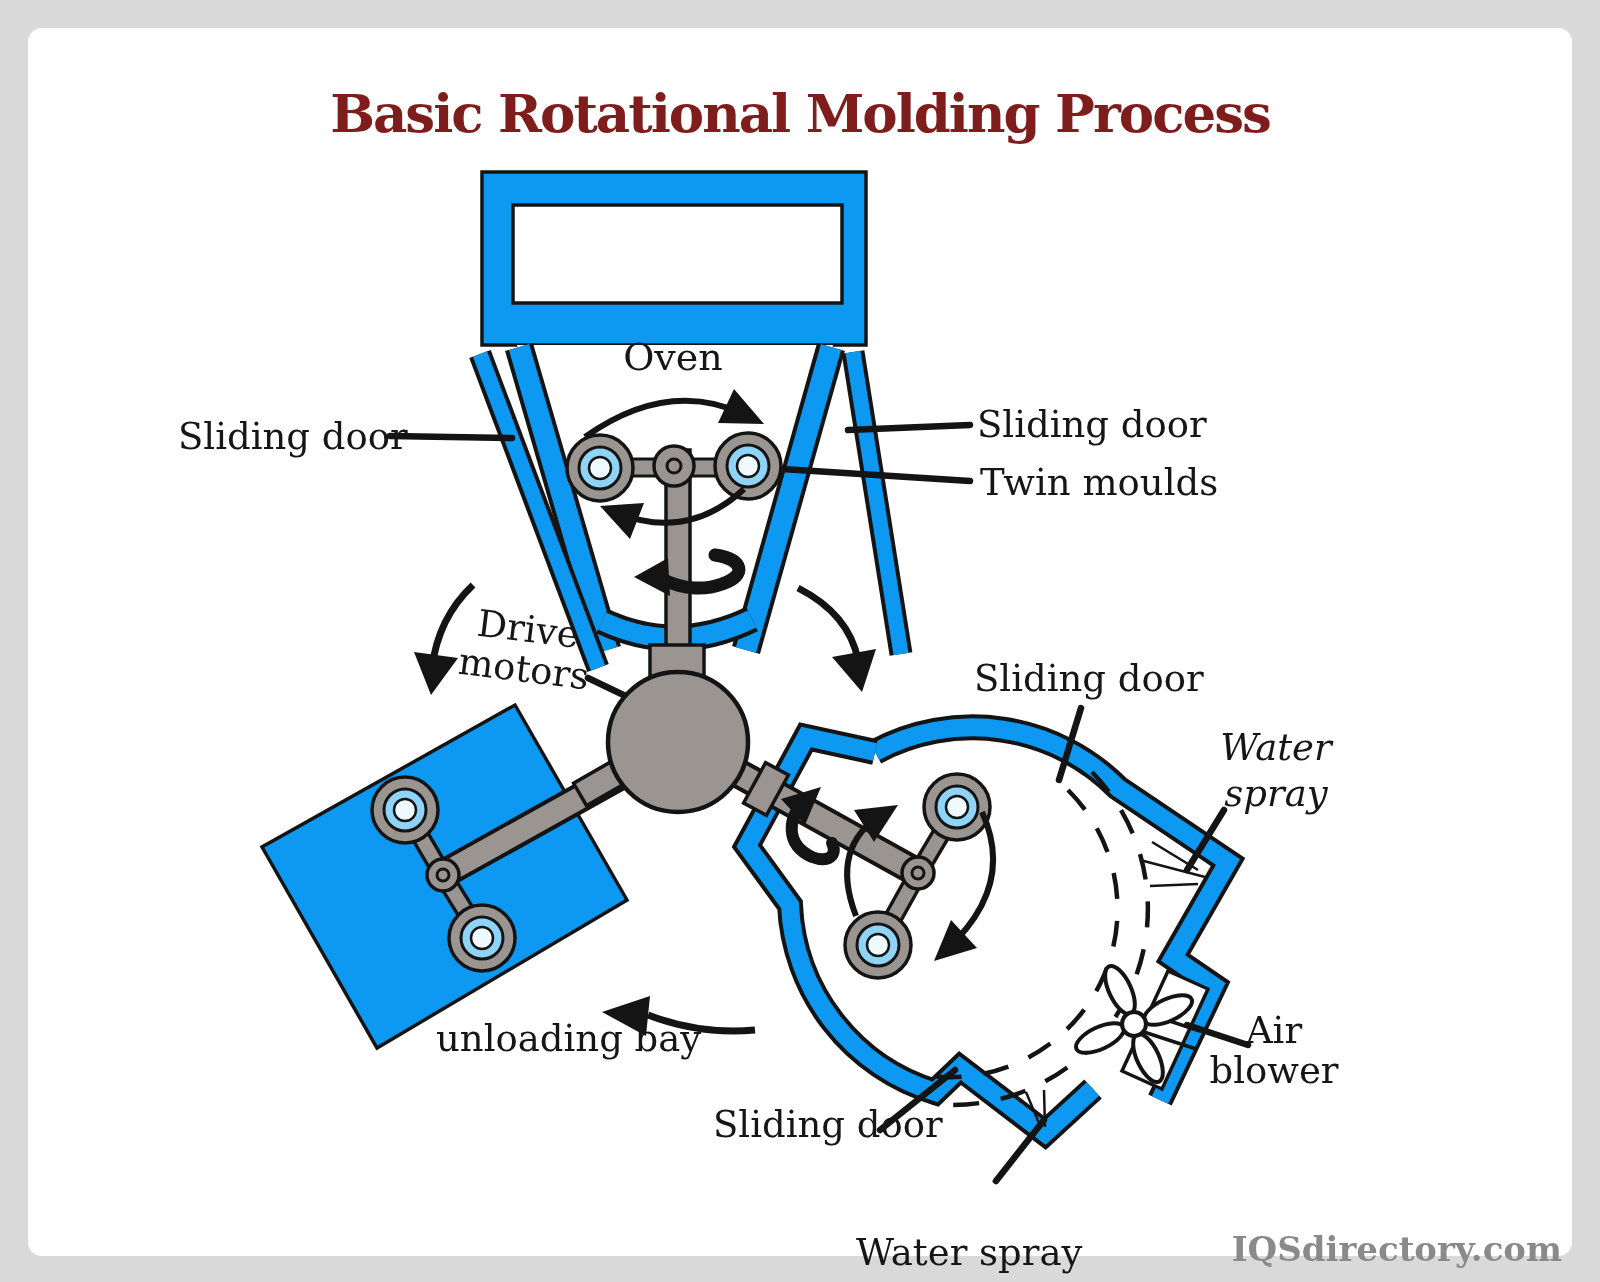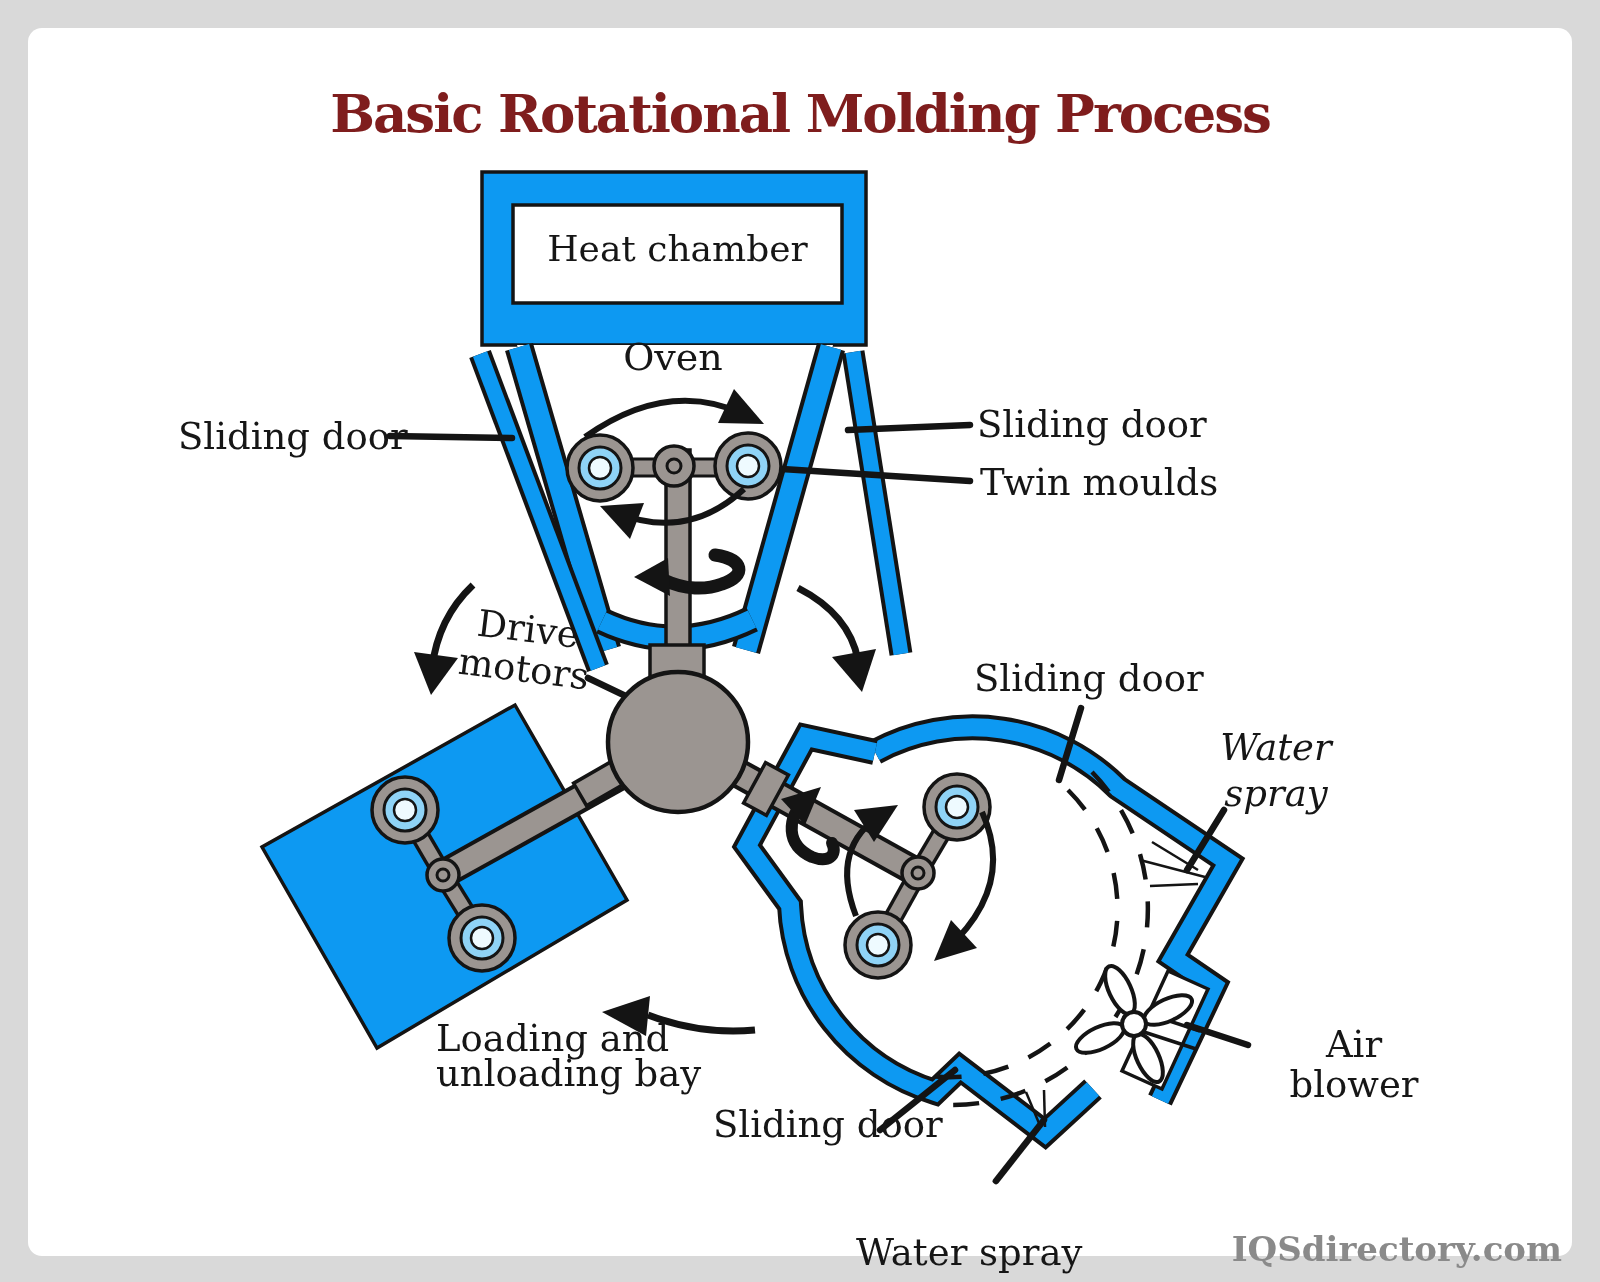--- a/index.html
+++ b/index.html
@@ -222,21 +222,20 @@
     </g>
     <g>
       <path d="M 755,1030 Q 700,1035 648,1015" fill="none" stroke="var(--line-black)" stroke-width="7"></path>
       <polygon points="602,1012 650,996 646,1036"></polygon>
     </g>
   </g>
 </svg>
 
 <div id="title">Basic Rotational Molding Process</div>
 
-<div class="lbl center" style="left:513px;top:230px;width:329px;font-size:36px;">Heat chamber</div>
 
 <div class="lbl center" style="left:598px;top:338px;width:150px;font-size:38px;">Oven</div>
 
 <div class="lbl right" style="left:178px;top:418px;width:210px;">Sliding door</div>
 
 <div class="lbl" style="left:977px;top:406px;">Sliding door</div>
 
 <div class="lbl" style="left:980px;top:464px;text-align:center;">Twin moulds</div>
 
 <div class="lbl" id="lbl-drive-motors" style="left:466px;top:602px;">
@@ -244,27 +243,26 @@
   <div class="l2">motors</div>
 </div>
 
 <div class="lbl" style="left:974px;top:660px;">Sliding door</div>
 
 <div class="lbl center" id="lbl-water-spray-right" style="left:1216px;top:725px;font-style:italic;">
   <div>Water</div>
   <div>spray</div>
 </div>
 
-<div class="lbl center" id="lbl-air-blower" style="left:1288px;top:1011px;margin-top:14px;">
+<div class="lbl center" id="lbl-air-blower" style="left:1208px;top:1011px;">
   <div>Air</div>
   <div>blower</div>
 </div>
 
 <div class="lbl" id="lbl-loading-bay" style="left:436px;top:1021px;">
-  <div>Loading and</div>
   <div>unloading bay</div>
 </div>
 
 <div class="lbl" style="left:713px;top:1106px;">Sliding door</div>
 
 <div class="lbl" style="left:856px;top:1234px;">Water spray</div>
 
 <div id="watermark">IQSdirectory.com</div>
 
 </div>

